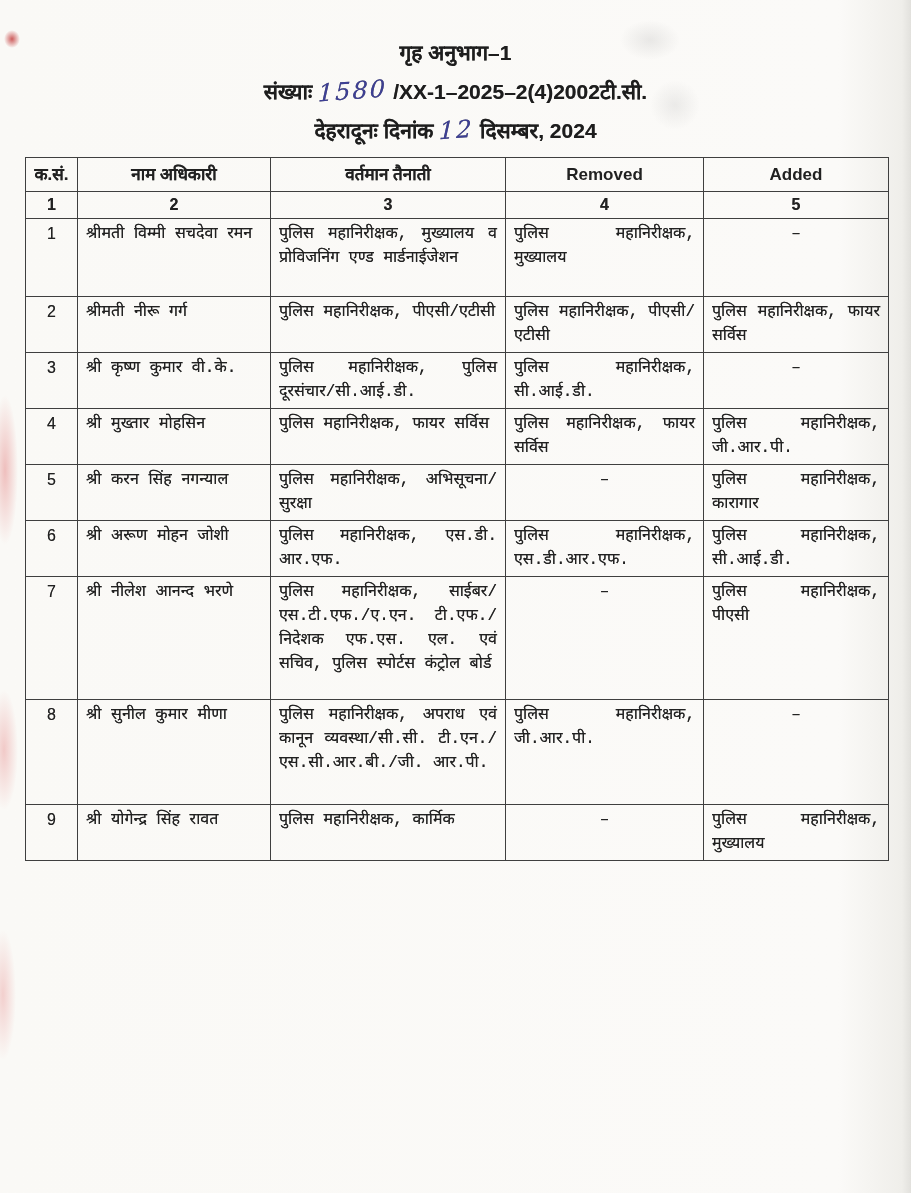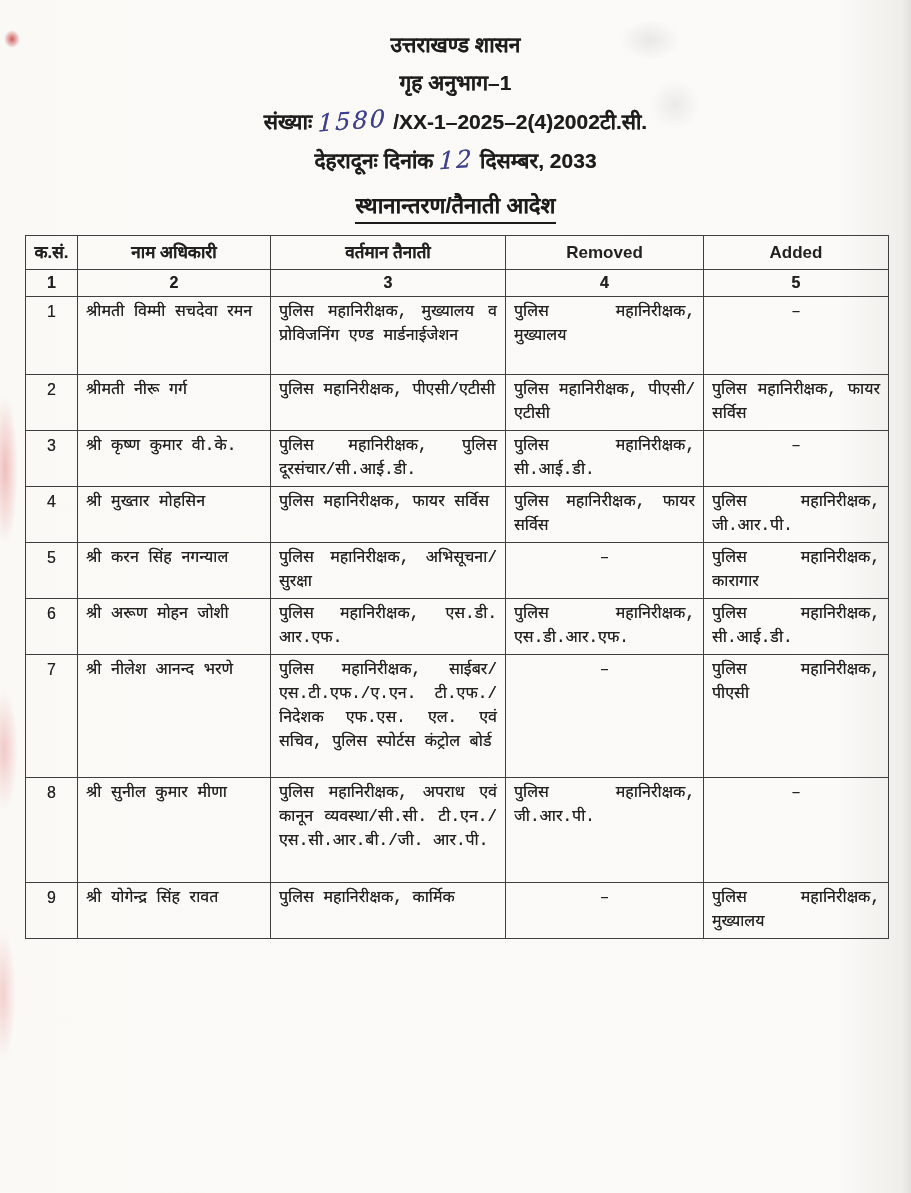--- a/index.html
+++ b/index.html
@@ -90,25 +90,23 @@
 
 <div class="page">
   <div class="smudge red-dot"></div>
   <div class="smudge pink1"></div>
   <div class="smudge pink2"></div>
   <div class="smudge pink3"></div>
   <div class="smudge gray1"></div>
   <div class="smudge gray2"></div>
 
   <div class="header scan-text">
-    <div class="h-line">उत्तराखण्ड शासन</div>
     <div class="h-line small-gap">गृह अनुभाग–1</div>
     <div class="h-line small-gap"><span>संख्याः</span><span class="hand">1580</span><span>/XX-1–2025–2(4)2002टी.सी.</span></div>
-    <div class="h-line small-gap"><span>देहरादूनः दिनांक</span><span class="hand">12</span><span>दिसम्बर, 2033</span></div>
-    <div><span class="doc-title">स्थानान्तरण/तैनाती आदेश</span></div>
+    <div class="h-line small-gap"><span>देहरादूनः दिनांक</span><span class="hand">12</span><span>दिसम्बर, 2024</span></div>
   </div>
 
 
   <table class="order scan-text">
     <colgroup>
       <col style="width:52px">
         <col style="width:193px">
         <col style="width:235px">
         <col style="width:198px">
         <col style="width:185px">

